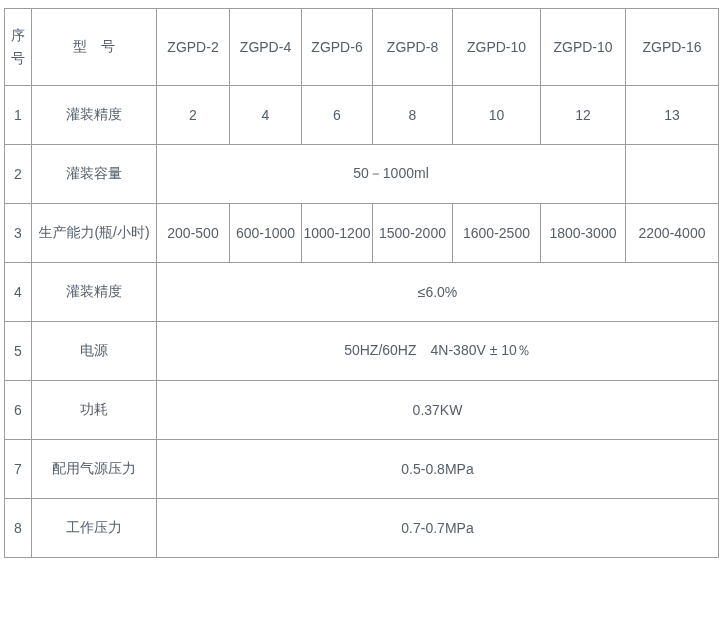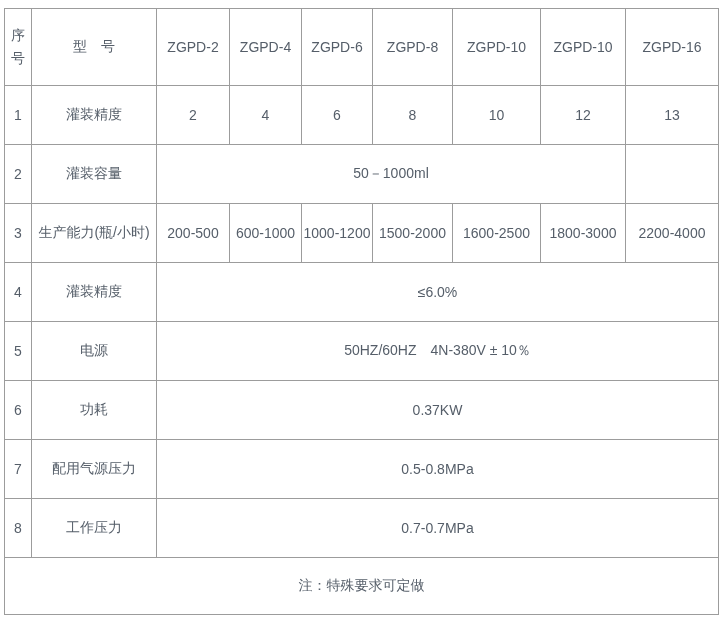--- a/index.html
+++ b/index.html
@@ -131,18 +131,15 @@
         <td>配用气源压力</td>
         <td colspan="7">0.5-0.8MPa</td>
       </tr>
 
       <tr class="data">
         <td>8</td>
         <td>工作压力</td>
         <td colspan="7">0.7-0.7MPa</td>
       </tr>
 
-      <tr class="note-row">
-        <td colspan="9" class="note-cell">注：特殊要求可定做</td>
-      </tr>
     </tbody>
   </table>
 </div>
 
 </body></html>

